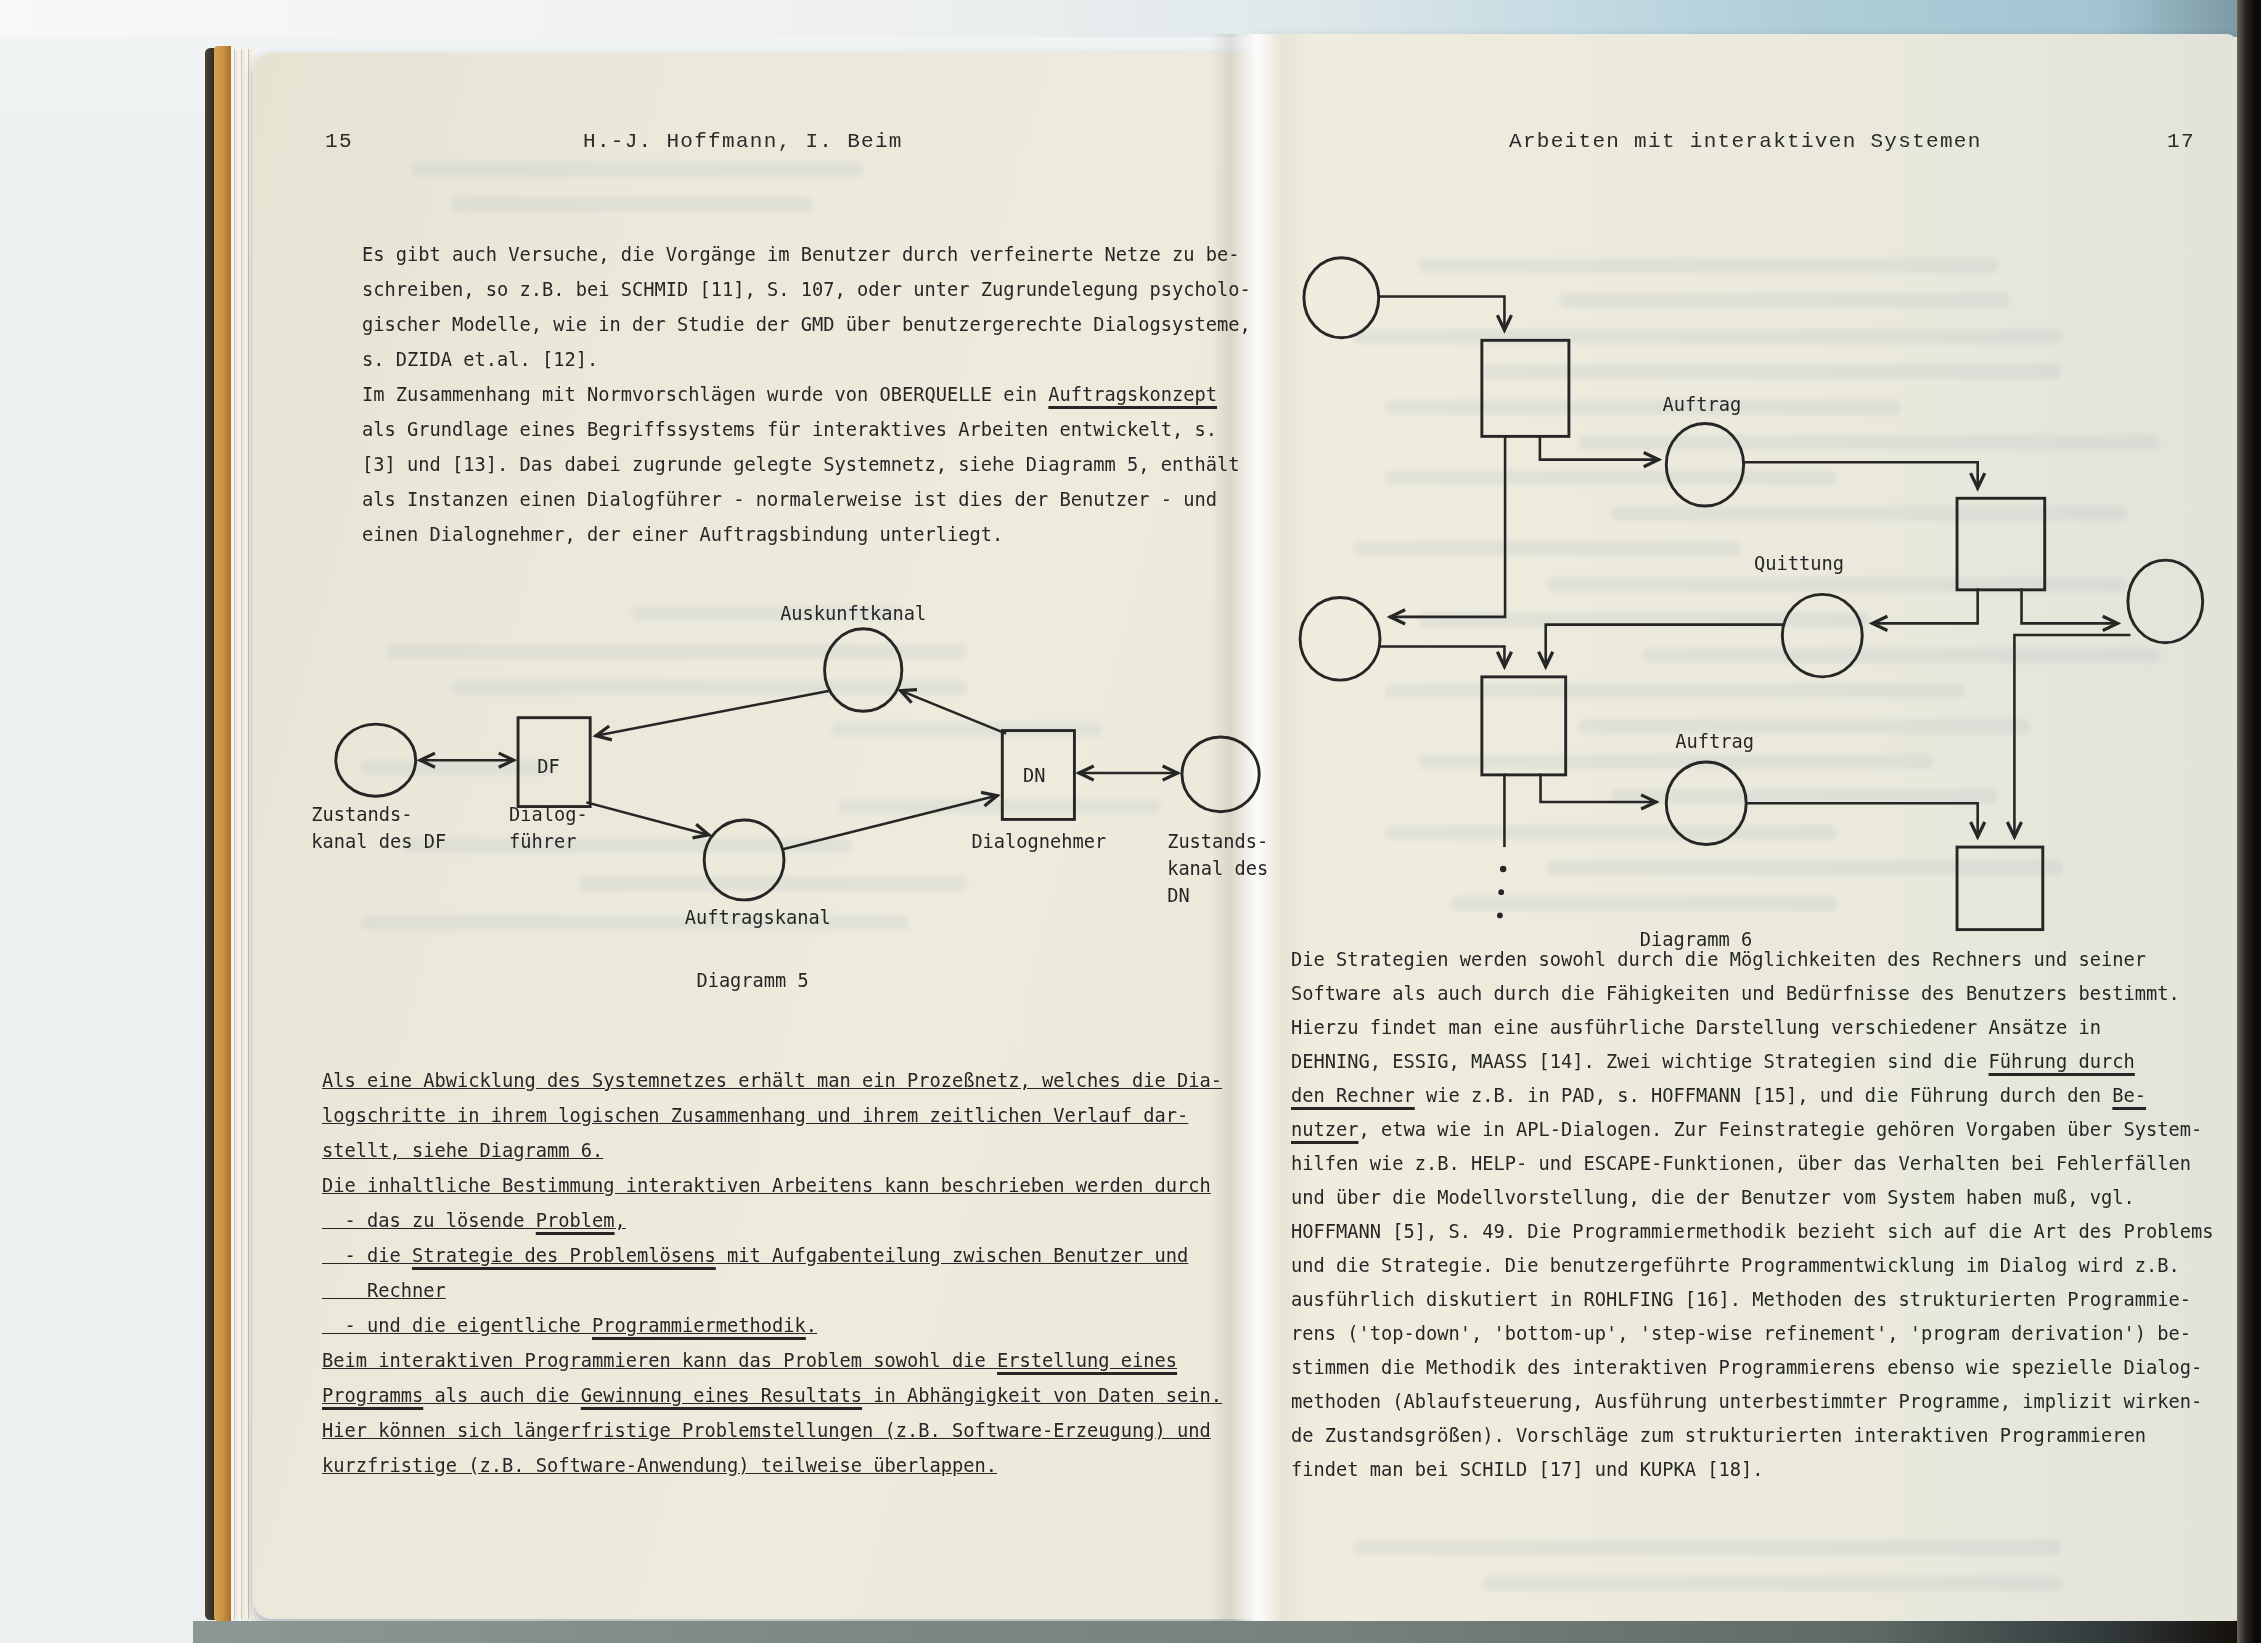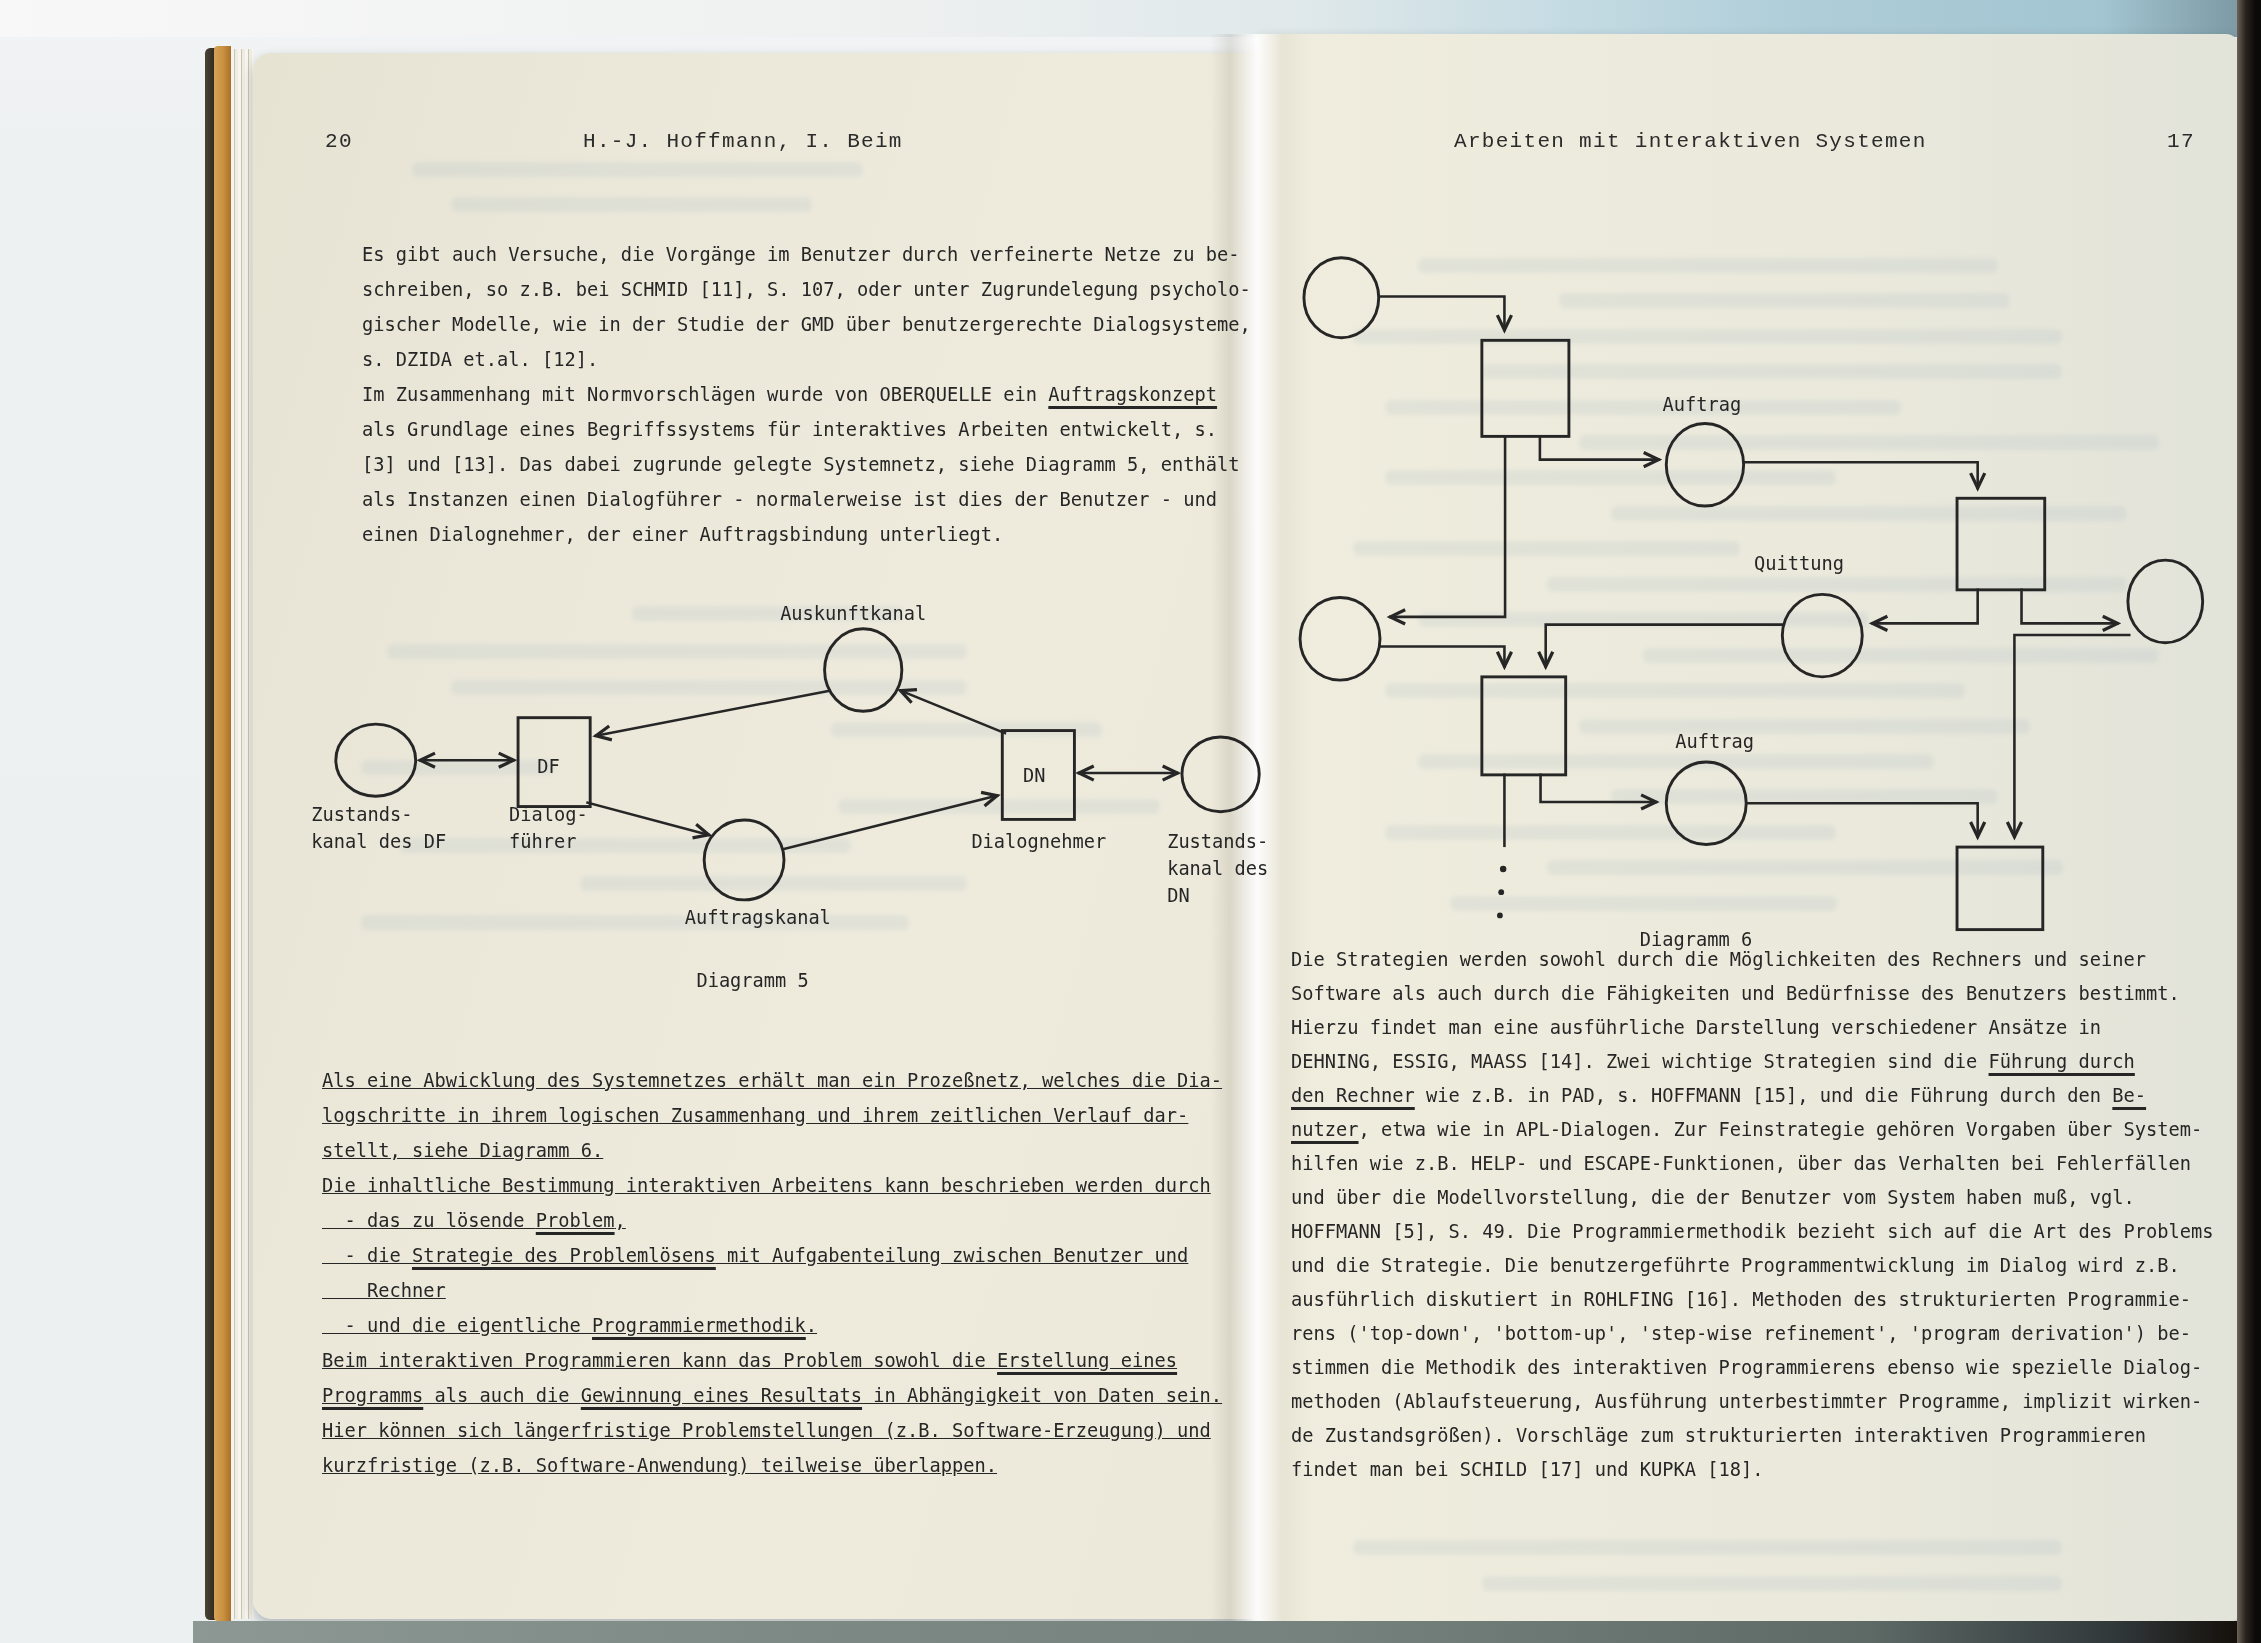--- a/index.html
+++ b/index.html
@@ -93,23 +93,23 @@
       <div class="ghost" style="left: 1579px; top: 719px; width: 451px;"></div>
       <div class="ghost" style="left: 1418px; top: 754px; width: 516px;"></div>
       <div class="ghost" style="left: 1611px; top: 789px; width: 387px;"></div>
       <div class="ghost" style="left: 1385px; top: 825px; width: 451px;"></div>
       <div class="ghost" style="left: 1547px; top: 860px; width: 516px;"></div>
       <div class="ghost" style="left: 1450px; top: 896px; width: 387px;"></div>
       <div class="ghost" style="left: 1353px; top: 1540px; width: 709px;"></div>
       <div class="ghost" style="left: 1482px; top: 1576px; width: 580px;"></div>
     </div>
 
-  <div class="hdr" style="left:325px">20</div>
+  <div class="hdr" style="left:325px">15</div>
   <div class="hdr" style="left:583px">H.-J. Hoffmann, I. Beim</div>
-  <div class="hdr" style="left:1454px">Arbeiten mit interaktiven Systemen</div>
+  <div class="hdr" style="left:1509px">Arbeiten mit interaktiven Systemen</div>
   <div class="hdr" style="left:2167px">17</div>
 
   <div class="textblock p1" style="left:322px;top:237px"><div class="tline"><span>Es gibt auch Versuche, die Vorgänge im Benutzer durch verfeinerte Netze zu be-</span></div><div class="tline"><span>schreiben, so z.B. bei SCHMID [11], S. 107, oder unter Zugrundelegung psycholo-</span></div><div class="tline"><span>gischer Modelle, wie in der Studie der GMD über benutzergerechte Dialogsysteme,</span></div><div class="tline"><span>s. DZIDA et.al. [12].</span></div><div class="tline"><span>Im Zusammenhang mit Normvorschlägen wurde von OBERQUELLE ein </span><span class="u">Auftragskonzept</span></div><div class="tline"><span>als Grundlage eines Begriffssystems für interaktives Arbeiten entwickelt, s.</span></div><div class="tline"><span>[3] und [13]. Das dabei zugrunde gelegte Systemnetz, siehe Diagramm 5, enthält</span></div><div class="tline"><span>als Instanzen einen Dialogführer - normalerweise ist dies der Benutzer - und</span></div><div class="tline"><span>einen Dialognehmer, der einer Auftragsbindung unterliegt.</span></div></div>
   <div class="textblock p2" style="left:322px;top:1063px"><div class="tline"><span>Als eine Abwicklung des Systemnetzes erhält man ein Prozeßnetz, welches die Dia-</span></div><div class="tline"><span>logschritte in ihrem logischen Zusammenhang und ihrem zeitlichen Verlauf dar-</span></div><div class="tline"><span>stellt, siehe Diagramm 6.</span></div><div class="tline"><span>Die inhaltliche Bestimmung interaktiven Arbeitens kann beschrieben werden durch</span></div><div class="tline"><span>  - das zu lösende </span><span class="u">Problem</span><span>,</span></div><div class="tline"><span>  - die </span><span class="u">Strategie des Problemlösens</span><span> mit Aufgabenteilung zwischen Benutzer und</span></div><div class="tline"><span>    Rechner</span></div><div class="tline"><span>  - und die eigentliche </span><span class="u">Programmiermethodik</span><span>.</span></div><div class="tline"><span>Beim interaktiven Programmieren kann das Problem sowohl die </span><span class="u">Erstellung eines</span></div><div class="tline"><span class="u">Programms</span><span> als auch die </span><span class="u">Gewinnung eines Resultats</span><span> in Abhängigkeit von Daten sein.</span></div><div class="tline"><span>Hier können sich längerfristige Problemstellungen (z.B. Software-Erzeugung) und</span></div><div class="tline"><span>kurzfristige (z.B. Software-Anwendung) teilweise überlappen.</span></div></div>
 
   <svg class="diagram" style="left:277px;top:567px" width="1005" height="425" viewBox="430 880 1560 660">
     <defs>
       <marker id="arr" markerUnits="userSpaceOnUse" markerWidth="32" markerHeight="30" refX="26" refY="14" orient="auto-start-reverse">
         <path d="M3,3 L26,14 L3,25" fill="none" stroke="#262626" stroke-width="5"></path>
       </marker>

